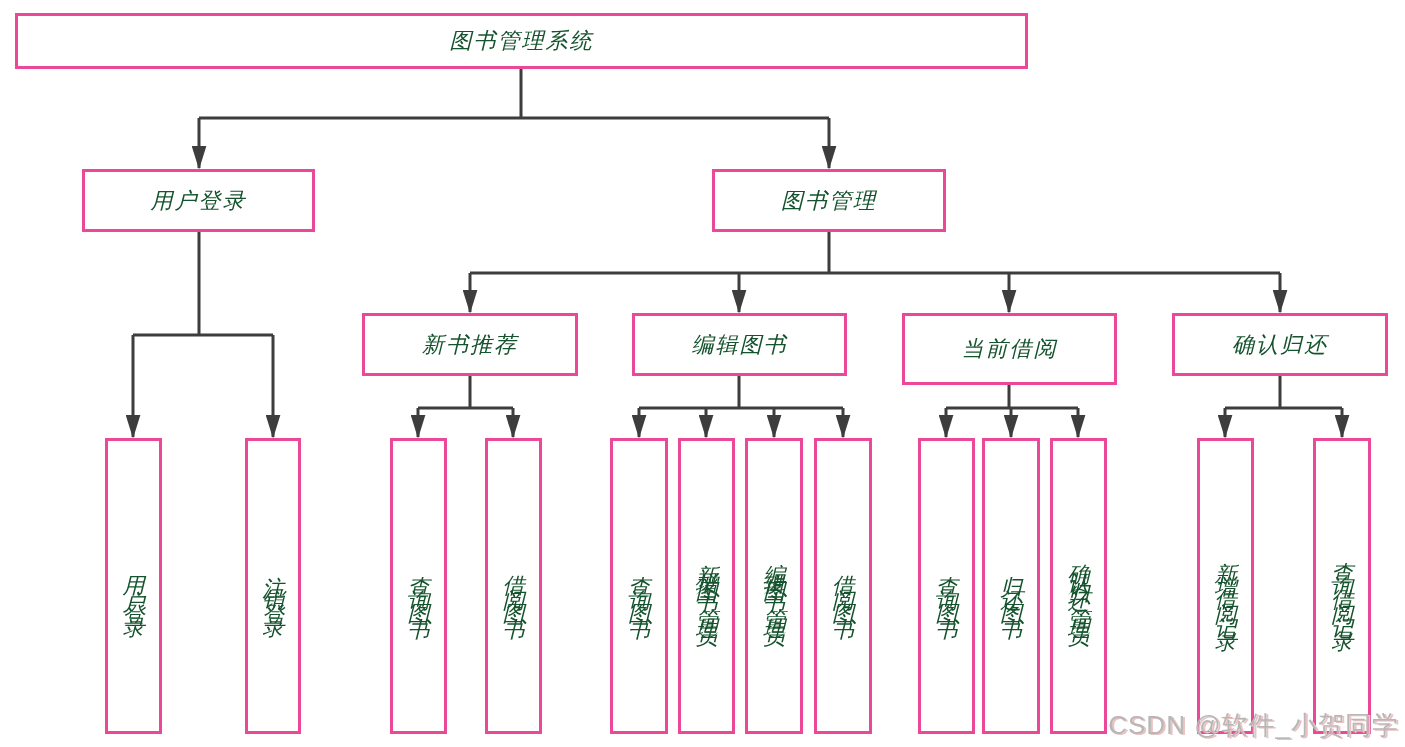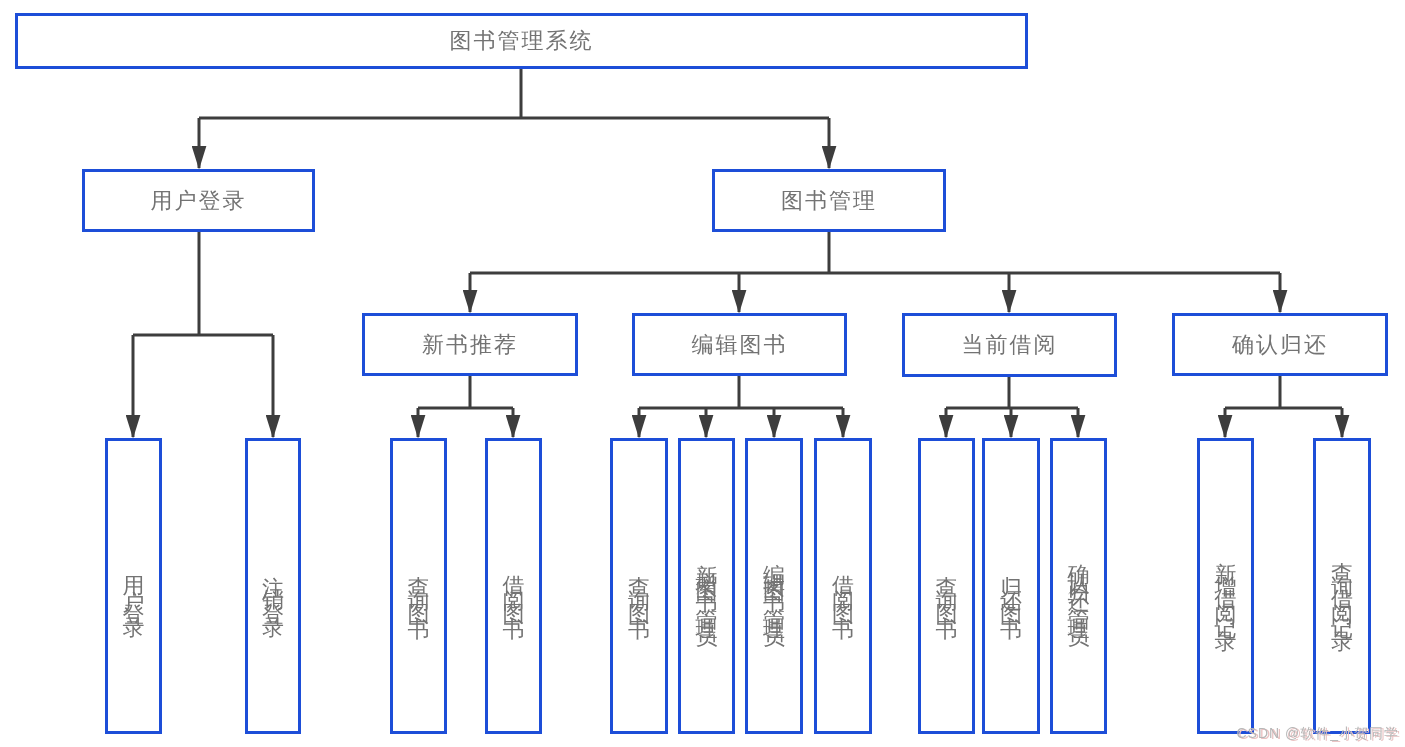--- a/index.html
+++ b/index.html
@@ -2,32 +2,32 @@
 <html><head>
 <meta charset="utf-8">
 <style>
   html,body{margin:0;padding:0;background:#ffffff;}
   body{font-family:"Liberation Sans",sans-serif;}
   #stage{
     position:relative;width:1405px;height:747px;background:#ffffff;overflow:hidden;
   }
   #wires{position:absolute;left:0;top:0;z-index:1;}
   .box{
-    position:absolute;box-sizing:border-box;border:3px solid #1d4ed8;background:#ffffff;
+    position:absolute;box-sizing:border-box;border:3px solid #ec4899;background:#ffffff;
     display:flex;align-items:center;justify-content:center;
-    color:#737373;z-index:2;
+    color:#14532d;z-index:2;font-style:italic;
   }
   .box.h span{font-size:22px;letter-spacing:2px;white-space:nowrap;}
   .box.v{
     writing-mode:vertical-rl;text-orientation:mixed;
   }
   .box.v span{font-size:22px;line-height:1;white-space:nowrap;}
   #watermark{
     position:absolute;right:6px;bottom:4px;z-index:3;
-    font-size:14px;letter-spacing:1px;color:#b7b7b7;
+    font-size:26px;letter-spacing:1px;color:#b7b7b7;
     text-shadow:2px 1px 0 #eac2c2;
     white-space:nowrap;
   }
 </style>
 </head>
 <body>
 
 <div id="stage">
 
   <svg id="wires" width="1405" height="747" viewBox="0 0 1405 747">
@@ -84,21 +84,21 @@
   <div class="box h" style="left:712px;top:169px;width:234px;height:63px">
     <span>图书管理</span>
   </div>
 
   <div class="box h" style="left:362px;top:313px;width:216px;height:63px">
     <span>新书推荐</span>
   </div>
   <div class="box h" style="left:632px;top:313px;width:215px;height:63px">
     <span>编辑图书</span>
   </div>
-  <div class="box h" style="left:902px;top:313px;width:215px;height:64px">
+  <div class="box h" style="left:902px;top:313px;width:215px;height:72px">
     <span>当前借阅</span>
   </div>
   <div class="box h" style="left:1172px;top:313px;width:216px;height:63px">
     <span>确认归还</span>
   </div>
 
   <div class="box v" style="left:105px;top:438px;width:57px;height:296px">
     <span style="letter-spacing: 14px;">用户登录</span>
   </div>
   <div class="box v" style="left:245px;top:438px;width:56px;height:296px">

